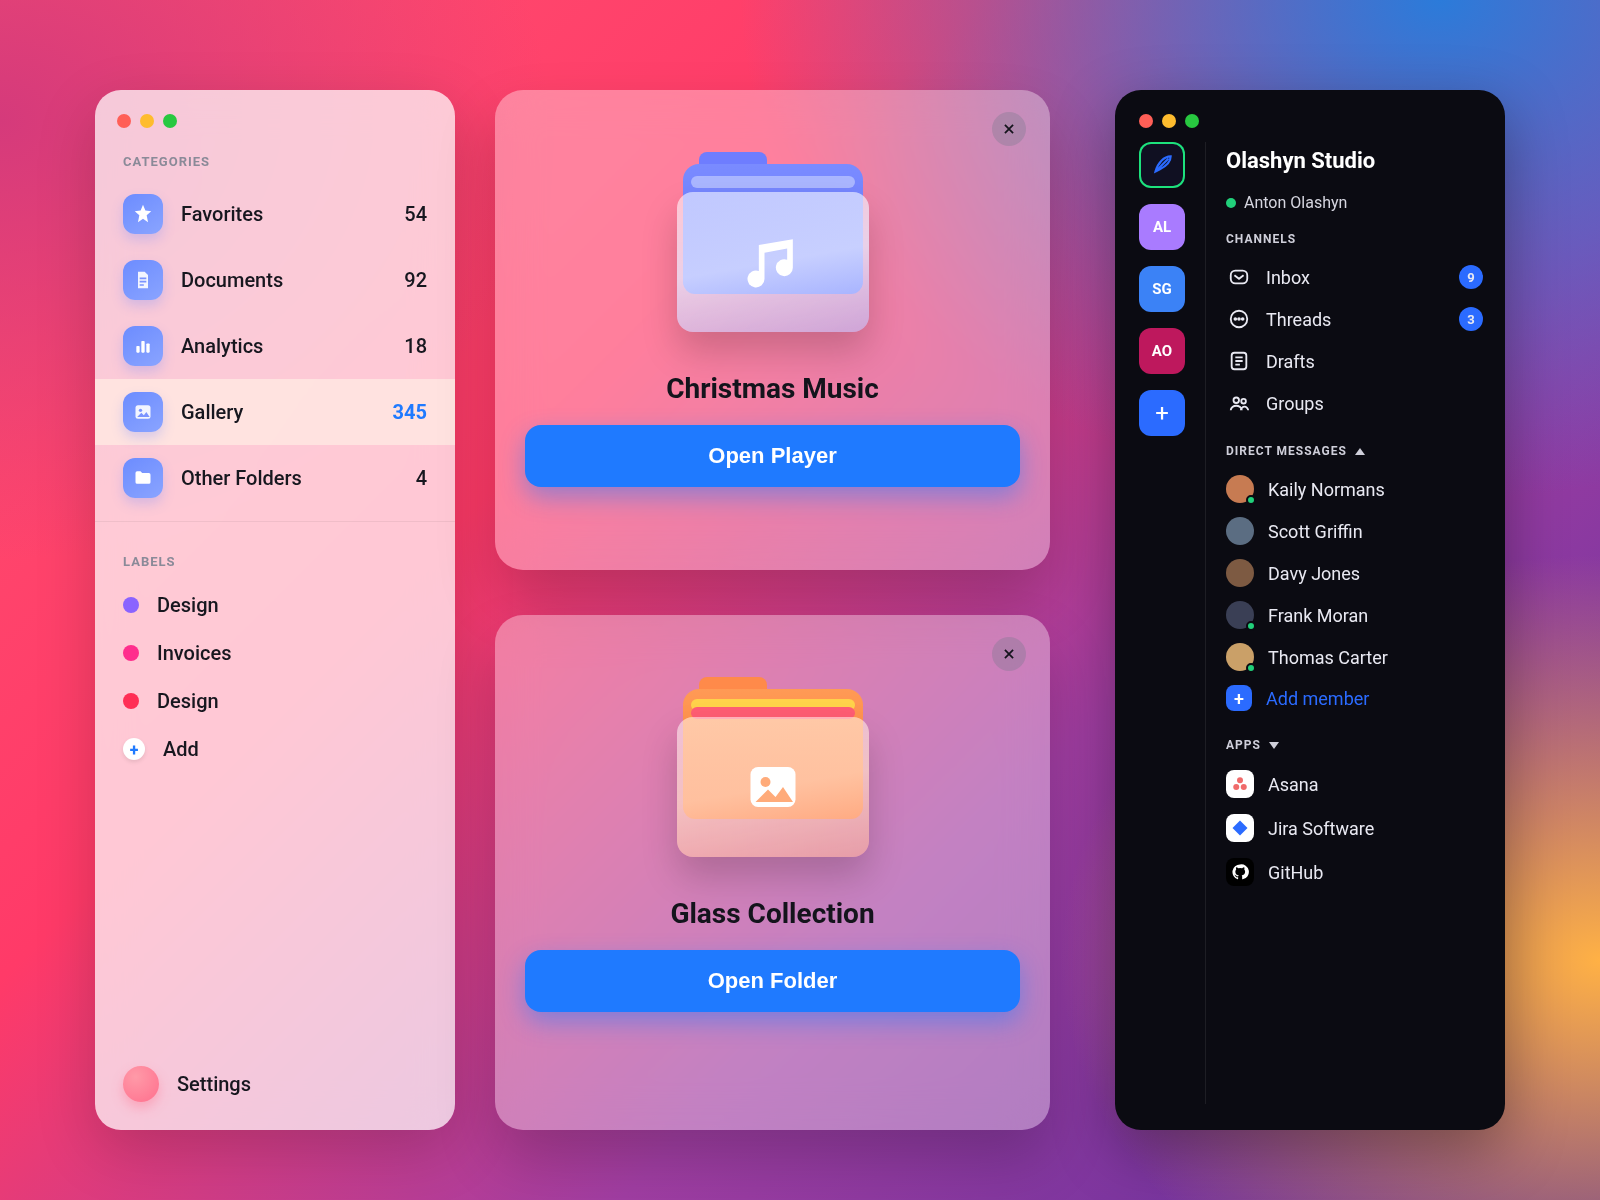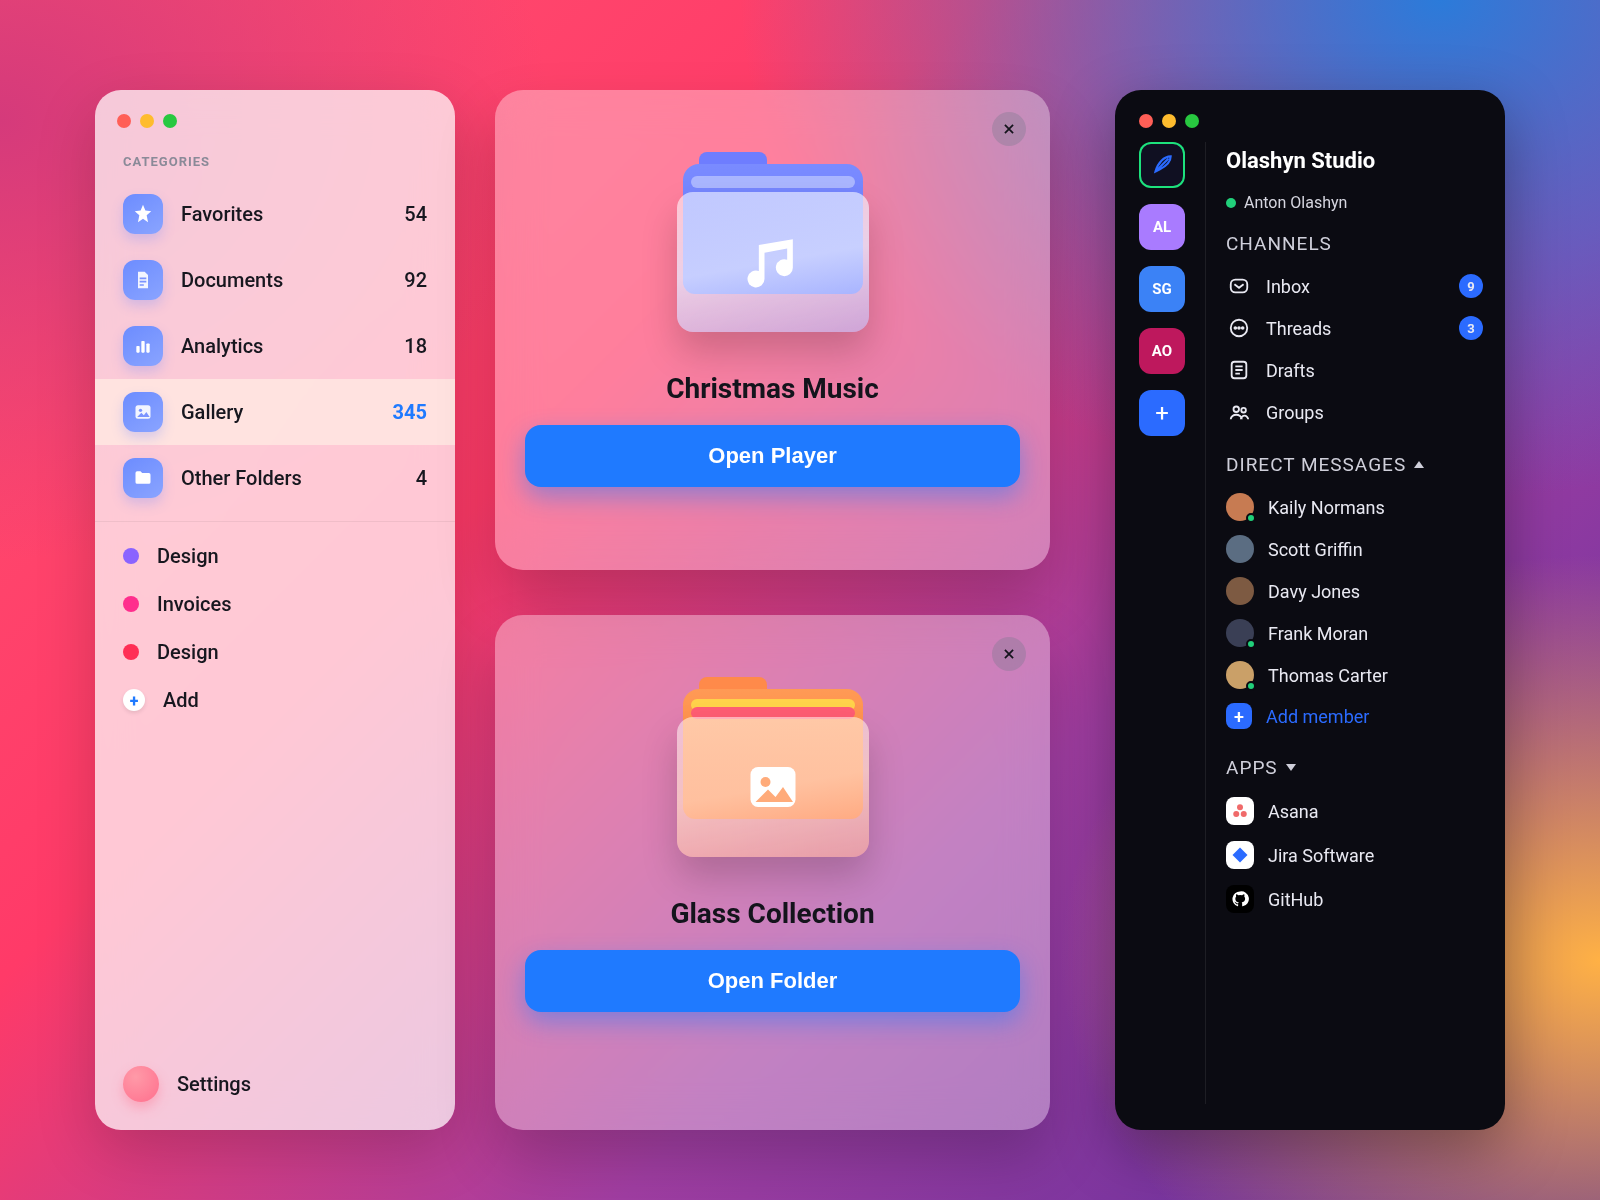--- a/index.html
+++ b/index.html
@@ -104,21 +104,21 @@
   .rail-btn { width:46px; height:46px; border-radius:12px; display:flex;align-items:center;justify-content:center; font-size:15px; font-weight:700; color:#fff; cursor:pointer; }
   .rail-btn.outline{ background:#101022; box-shadow: inset 0 0 0 2px #1de27d;}
   .rail-btn.al{ background:#a97bff;}
   .rail-btn.sg{ background:#3b82f6;}
   .rail-btn.ao{ background:#be185d;}
   .rail-btn.plus{ background:#2b6bff; font-size:24px; font-weight:400;}
   .rp-main { flex:1; padding-left:20px; border-left:1px solid rgba(255,255,255,0.08);}
   .rp-title { font-size:22px; font-weight:700; margin-top:6px; }
   .rp-sub { font-size:16px; color:#d6d6e0; margin-top:20px; display:flex; align-items:center; gap:8px; margin-bottom:16px;}
   .rp-sub::before{content:"";width:10px;height:10px;border-radius:50%;background:#21d07a;display:inline-block;}
-  .rp-sec { font-size:19px; font-weight:400; letter-spacing:1px; color:#cfcfda; margin:20px 0 10px; display:flex; align-items:center; gap:8px;}
+  .rp-sec { font-size:12px; font-weight:700; letter-spacing:1px; color:#cfcfda; margin:20px 0 10px; display:flex; align-items:center; gap:8px;}
   .rp-item { display:flex; align-items:center; gap:14px; padding:8px 0; font-size:18px; color:#e9e9f2; cursor:pointer; }
   .rp-item .ico { width:26px; height:26px; display:flex;align-items:center;justify-content:center; }
   .rp-item .ico svg{stroke:#e9e9f2;}
   .rp-item .badge{ margin-left:auto; width:24px;height:24px;border-radius:50%; background:#2b6bff; font-size:13px; font-weight:700; display:flex;align-items:center;justify-content:center; }
   .dm-item { display:flex; align-items:center; gap:14px; padding:7px 0; font-size:18px; color:#e9e9f2; cursor:pointer;}
   .avatar{ width:28px;height:28px;border-radius:50%; position:relative; flex-shrink:0;}
   .avatar .dot{position:absolute;right:-2px;bottom:-2px;width:10px;height:10px;border-radius:50%;background:#21d07a;border:2px solid #0b0b12;}
   .add-member{ color:#2b6bff; }
   .add-member .sq{width:26px;height:26px;border-radius:8px;background:#2b6bff;color:#fff;display:flex;align-items:center;justify-content:center;font-size:18px;font-weight:600;}
   .app-item{ display:flex; align-items:center; gap:14px; padding:8px 0; font-size:18px; color:#e9e9f2; cursor:pointer;}
@@ -186,20 +186,21 @@
       <div class="cat-icon">
         <svg width="22" height="20" viewBox="0 0 24 24" fill="#fff">
             <path d="M3 6a2 2 0 012-2h4l2 2h8a2 2 0 012 2v9a2 2 0 01-2 2H5a2 2 0 01-2-2z"></path>
           </svg>
       </div>
       <div class="cat-label">Other Folders</div>
       <div class="cat-count">4</div>
     </div>
 
     <div class="divider"></div>
+    <div class="sec-title">LABELS</div>
 
     <div class="label-item">
       <span class="label-dot" style="background:#8a63ff"></span>
       <span>Design</span>
     </div>
     <div class="label-item">
       <span class="label-dot" style="background:#ff2e8d"></span>
       <span>Invoices</span>
     </div>
     <div class="label-item">

